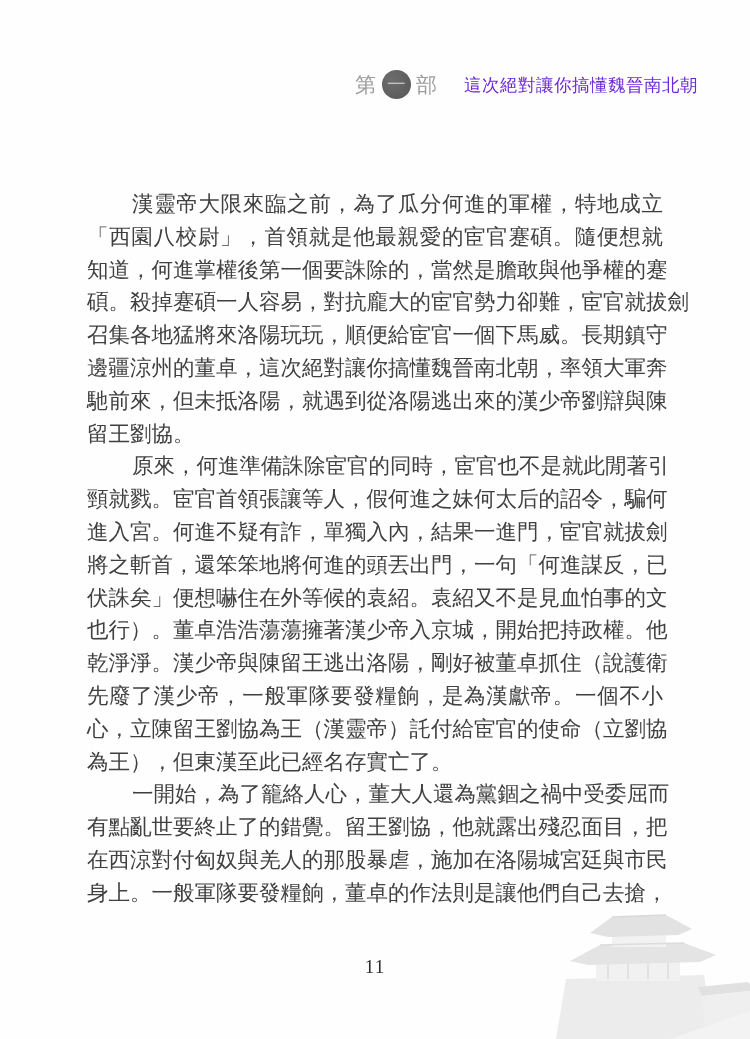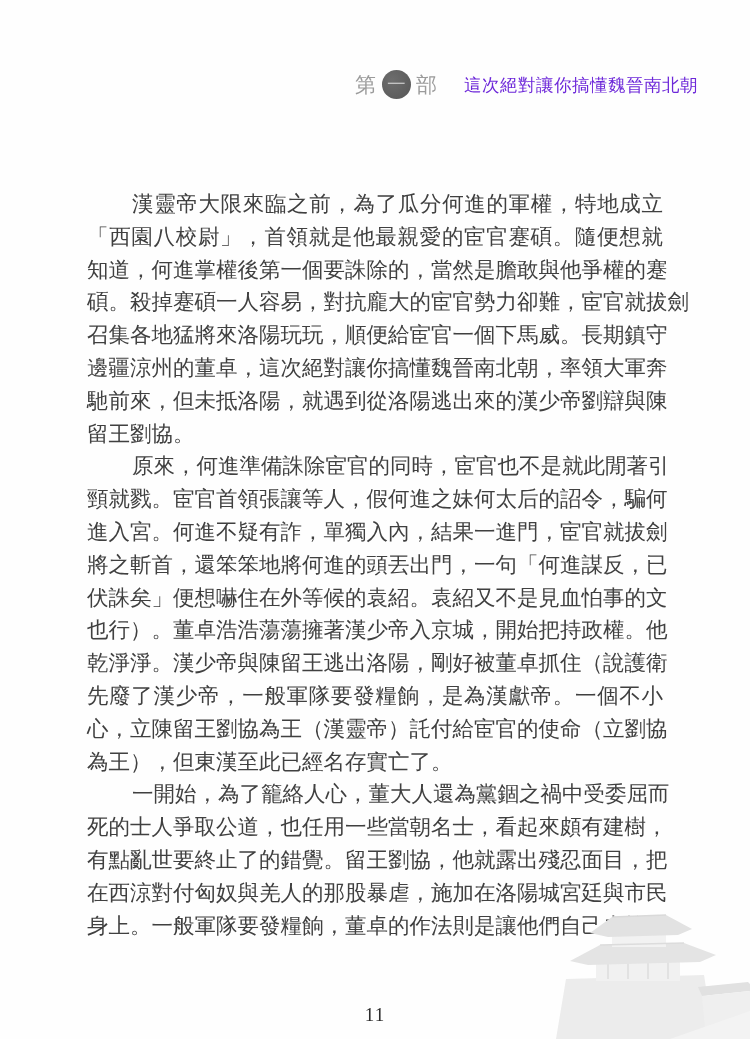--- a/index.html
+++ b/index.html
@@ -56,21 +56,21 @@
   }
   .text-line.para-last {
     text-align-last:left;
   }
   .text-line.para-first {
     text-indent:45px;
   }
 
   
   .page-footer {
-    position:absolute; top:1004px; left:0; width:100%;
+    position:absolute; top:956px; left:0; width:100%;
     text-align:center;
   }
   .page-number {
     font-size:19px; color:#2b2b2b; letter-spacing:1px;
   }
 
   
   .watermark {
     position:absolute; right:0; bottom:0;
     width:200px; height:140px;
@@ -106,21 +106,20 @@
       <div class="text-line">頸就戮。宦官首領張讓等人，假何進之妹何太后的詔令，騙何</div>
       <div class="text-line">進入宮。何進不疑有詐，單獨入內，結果一進門，宦官就拔劍</div>
       <div class="text-line">將之斬首，還笨笨地將何進的頭丟出門，一句「何進謀反，已</div>
       <div class="text-line">伏誅矣」便想嚇住在外等候的袁紹。袁紹又不是見血怕事的文</div>
       <div class="text-line">也行）。董卓浩浩蕩蕩擁著漢少帝入京城，開始把持政權。他</div>
       <div class="text-line">乾淨淨。漢少帝與陳留王逃出洛陽，剛好被董卓抓住（說護衛</div>
       <div class="text-line">先廢了漢少帝，一般軍隊要發糧餉，是為漢獻帝。一個不小</div>
       <div class="text-line">心，立陳留王劉協為王（漢靈帝）託付給宦官的使命（立劉協</div>
       <div class="text-line para-last">為王），但東漢至此已經名存實亡了。</div>
       <div class="text-line para-first">一開始，為了籠絡人心，董大人還為黨錮之禍中受委屈而</div>
-      <div class="text-line">死的士人爭取公道，也任用一些當朝名士，看起來頗有建樹，</div>
       <div class="text-line">有點亂世要終止了的錯覺。留王劉協，他就露出殘忍面目，把</div>
       <div class="text-line">在西涼對付匈奴與羌人的那股暴虐，施加在洛陽城宮廷與市民</div>
       <div class="text-line para-last">身上。一般軍隊要發糧餉，董卓的作法則是讓他們自己去搶，</div>
     </div>
 
   <svg class="watermark" viewBox="0 0 200 140" xmlns="http://www.w3.org/2000/svg" aria-hidden="true">
 
     <polygon points="16,80 154,76 164,140 6,140" fill="#ececec"></polygon>
 
     <rect x="46" y="58" width="84" height="24" fill="#f1f1f1"></rect>

